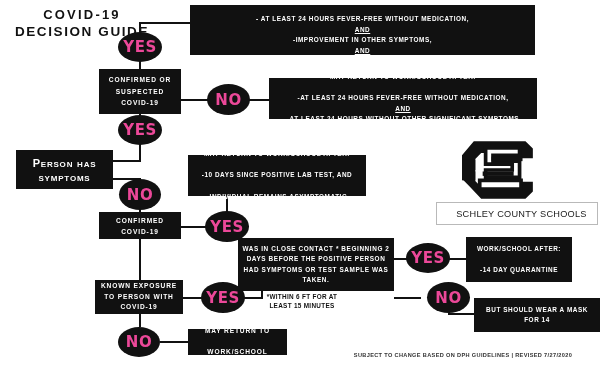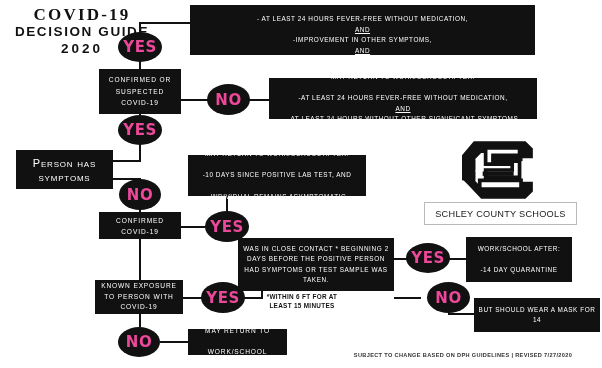--- a/index.html
+++ b/index.html
@@ -14,32 +14,32 @@
 
   
   .title{
     position:absolute;left:8px;top:6px;width:148px;
     text-align:center;color:#111;
     font-weight:700;letter-spacing:2.2px;
     font-size:13px;line-height:17px;
     text-transform:uppercase;
   }
   .title div{white-space:nowrap;}
-  .t-l1{font-size:17px;font-family:Liberation Serif, serif;}
+  .t-l1{font-size:13px;}
   .t-l2{font-size:13.5px;letter-spacing:1.6px;}
   .t-l3{font-size:13.5px;letter-spacing:3px;}
 
   
   .box{
     position:absolute;
     background:#111111;
     color:#ffffff;
     display:flex;align-items:center;justify-content:center;
     text-align:center;
-    font-weight:400;
+    font-weight:700;
     text-transform:uppercase;
     letter-spacing:0.55px;
     box-sizing:border-box;
     padding:3px 4px;
     z-index:4;
   }
   .box span{display:block;width:100%;}
   .box u{text-decoration:underline;}
 
   
@@ -61,44 +61,44 @@
   .note{
     position:absolute;color:#111;font-weight:700;
     text-transform:uppercase;letter-spacing:0.3px;
     text-align:center;line-height:9px;font-size:6.4px;
     z-index:5;
   }
 
   
   .logo-wrap{position:absolute;left:447px;top:139px;width:92px;height:62px;z-index:5;}
   .logo-caption{
-    position:absolute;left:424px;top:202px;width:151px;height:21px;
+    position:absolute;left:436px;top:202px;width:151px;height:21px;
     border:1px solid #b9b9b9;background:#fff;
     display:flex;align-items:center;justify-content:center;
     font-size:9.2px;color:#1a1a1a;letter-spacing:0.25px;
     z-index:5;
+    padding-left:9px;
   }
 
   
   .footer{
     position:absolute;left:330px;top:352px;width:266px;
     text-align:center;color:#333;
     font-size:5.6px;font-weight:700;letter-spacing:0.35px;
     text-transform:uppercase;
   }
 </style>
 </head>
 <body>
 
 <div id="canvas">
 
   <div class="title">
     <div class="t-l1">COVID-19</div>
     <div class="t-l2">DECISION GUIDE</div>
-    <div class="t-l3">2020</div>
   </div>
 
   <div class="ln" style="left:139px;top:22px;width:2px;height:22px;"></div>
   <div class="ln" style="left:139px;top:22px;width:52px;height:2px;"></div>
 
   <div class="ln" style="left:139px;top:58px;width:2px;height:12px;"></div>
 
   <div class="ln" style="left:180px;top:99px;width:38px;height:2px;"></div>
 
   <div class="ln" style="left:249px;top:99px;width:22px;height:2px;"></div>

